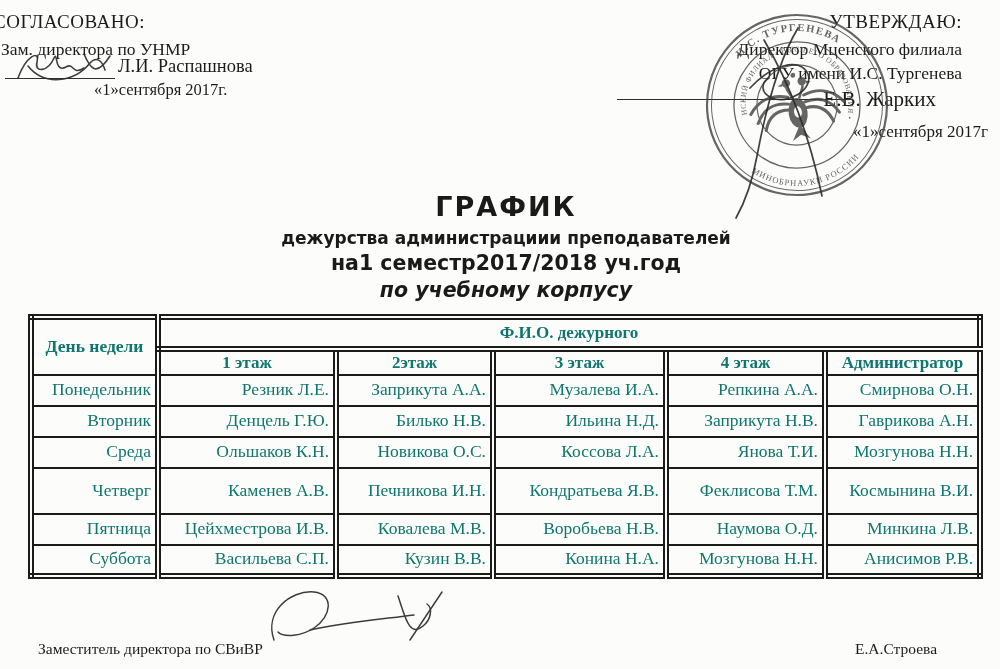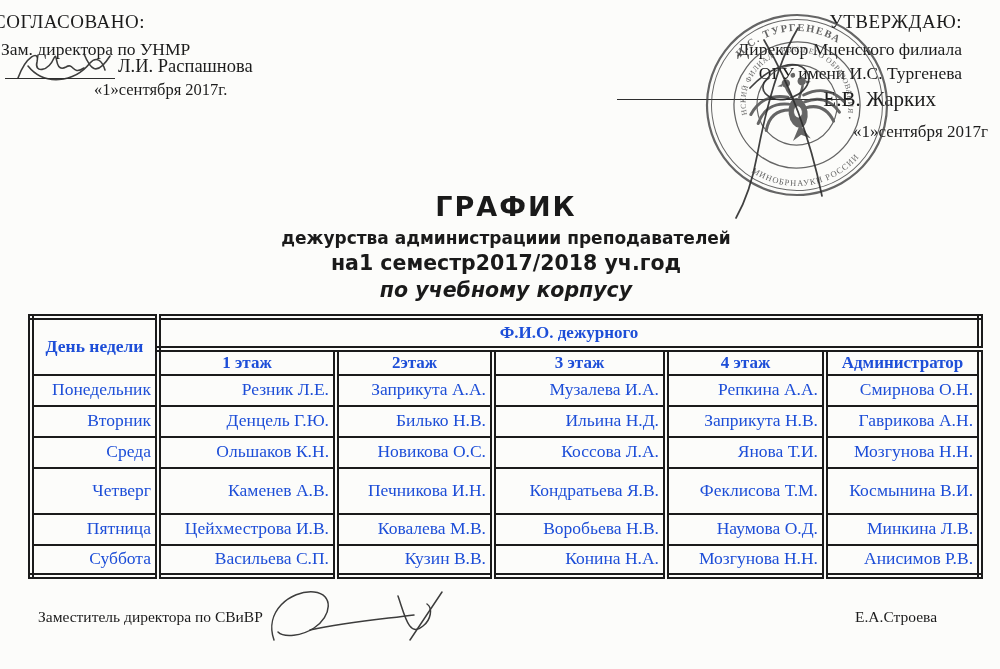--- a/index.html
+++ b/index.html
@@ -21,32 +21,32 @@
     font-family:"DejaVu Sans", sans-serif; font-weight:bold; color:#1a1a1a;
     padding-left:12px; box-sizing:border-box;
   }
   .t1{font-size:27px; letter-spacing:2px;}
   .t2{font-size:17px; margin-top:6px;}
   .t3{font-size:20.5px; margin-top:3px;}
   .t4{font-size:20.5px; margin-top:3px;font-style:italic;}
   
   table.schedule{
     border-collapse:collapse; table-layout:fixed; width:949px;
-    font-family:"Liberation Serif", serif; color:#1d4ed8;
+    font-family:"Liberation Serif", serif; color:#0f766e;
     border:6px double #1b1b1b;
   }
   .schedule th,.schedule td{border:2px solid #1b1b1b; overflow:hidden; white-space:nowrap;}
   .schedule th{font-size:17px; font-weight:bold; text-align:center; vertical-align:middle;}
   .schedule th.corner{font-size:17.5px; line-height:1.12;}
   .schedule th.span{border-bottom:6px double #1b1b1b;border-radius:7px;}
   .schedule .grp{border-left:6px double #1b1b1b;}
   .schedule td{font-size:17.5px; vertical-align:middle; padding:1px 4px 3px 8px;text-align:right;}
   .schedule td.day{padding-left:6px;}
   
-  .foot{font-size:15.5px;}
+  .foot{font-size:15.5px;margin-top:32px;}
   
   svg.ink path, svg.ink ellipse, svg.ink circle, svg.ink line{vector-effect:non-scaling-stroke;}
   .stamp{opacity:.82;}
 </style>
 </head>
 <body>
 
 <div id="page">
 
   <div class="abs" style="left:-7px; top:11px;">

